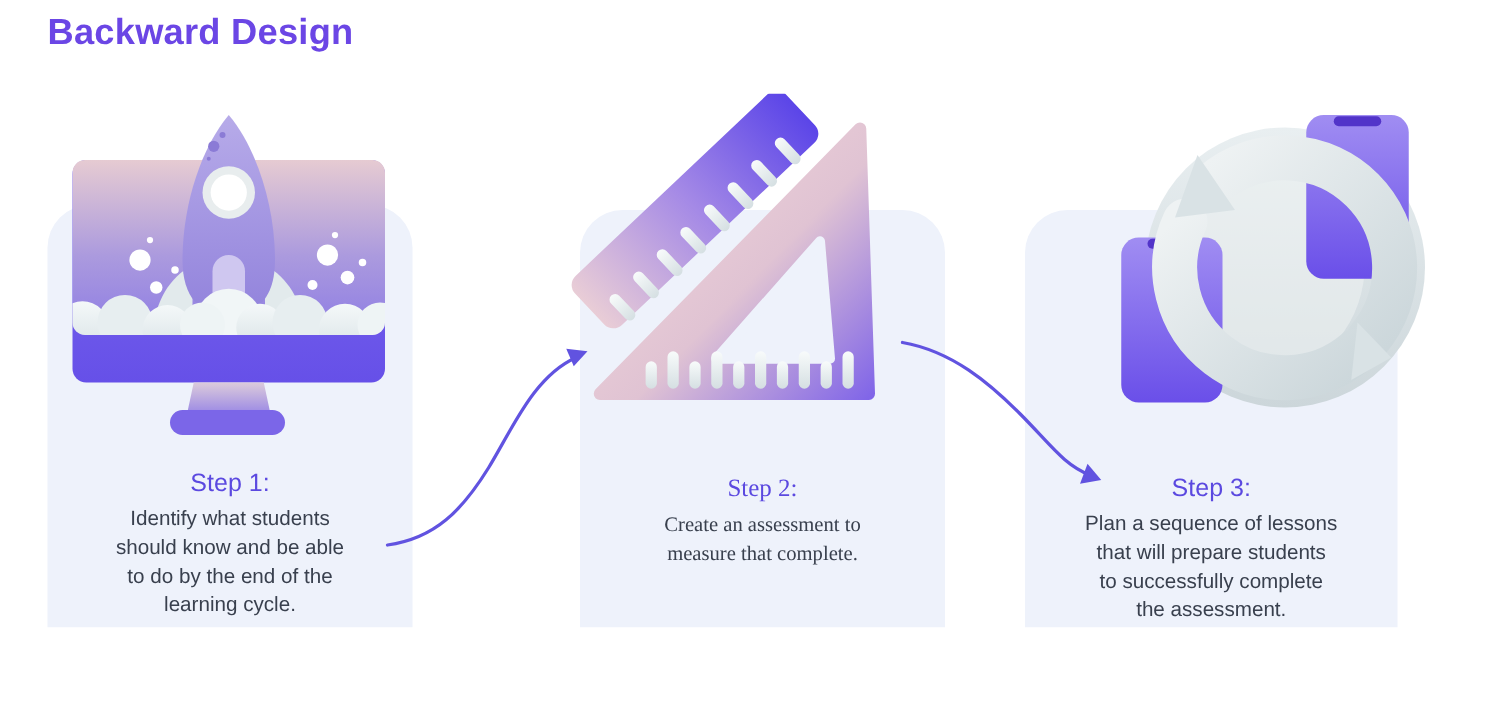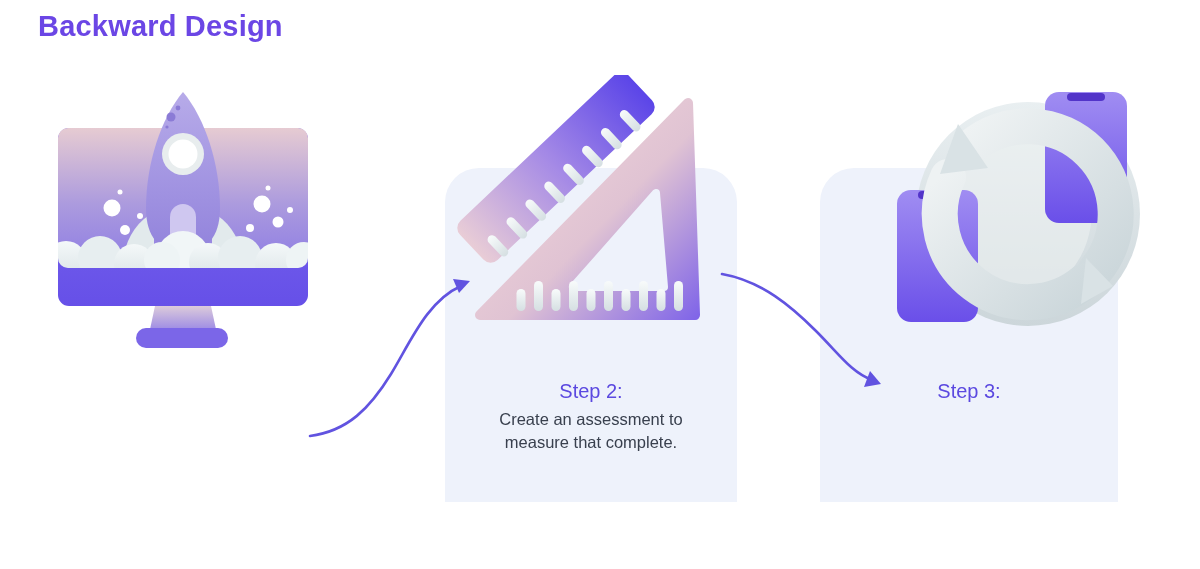--- a/index.html
+++ b/index.html
@@ -2,50 +2,63 @@
 <html><head>
 <meta charset="utf-8">
 <style>
   html,body{margin:0;padding:0;background:#ffffff;}
   #stage{position:relative;width:1200px;height:502px;background:#ffffff;overflow:hidden;
          font-family:"Liberation Sans",sans-serif;}
   .page-title{position:absolute;left:38px;top:10px;font-size:29px;font-weight:600;
               letter-spacing:.2px;color:#6b46e5;}
   .card{position:absolute;background:#eef2fb;border-radius:34px;}
   #card-1{left:38px;top:164px;width:292px;height:378px;}
-  #card-2{left:445px;top:168px;width:292px;height:374px;}
+  #card-2{left:464px;top:168px;width:292px;height:374px;font-family:Liberation Serif, serif;}
   #card-3{left:820px;top:168px;width:298px;height:374px;}
   .card-text{position:absolute;top:212px;left:8px;right:8px;text-align:center;}
   .step-heading{font-size:20px;color:#5b49e0;font-weight:500;margin:0 0 5px 0;}
   .step-body{font-size:16.5px;line-height:23px;color:#39404e;margin:0;white-space:pre-line;}
   .illo{position:absolute;pointer-events:none;}
   #illo-1{left:50px;top:86px;}
   #illo-2{left:455px;top:75px;}
   #illo-3{left:880px;top:80px;}
   #connectors{position:absolute;left:0;top:0;pointer-events:none;}
 </style>
 </head>
 <body>
 
 <div id="stage">
 
   <div class="page-title">Backward Design</div>
 
+  <div class="card" id="card-1">
+    <div class="card-text">
+      <p class="step-heading">Step 1:</p>
+      <p class="step-body">Identify what students
+should know and be able
+to do by the end of the
+learning cycle.</p>
+    </div>
+  </div>
 
   <div class="card" id="card-2">
     <div class="card-text">
       <p class="step-heading">Step 2:</p>
       <p class="step-body">Create an assessment to
 measure that complete.</p>
     </div>
   </div>
 
   <div class="card" id="card-3">
     <div class="card-text">
       <p class="step-heading">Step 3:</p>
+      <p class="step-body">Plan a sequence of lessons
+that will prepare students
+to successfully complete
+the assessment.</p>
     </div>
   </div>
 
   <svg id="illo-1" class="illo" width="270" height="266" viewBox="0 0 270 266">
     <defs>
       <linearGradient id="g-bezel" x1="0" y1="0" x2="0" y2="1">
         <stop offset="0" stop-color="#7d6bee"></stop>
           <stop offset="1" stop-color="#6650e8"></stop>
       </linearGradient>
       <linearGradient id="g-screen" x1="0" y1="0" x2="0" y2="1">

